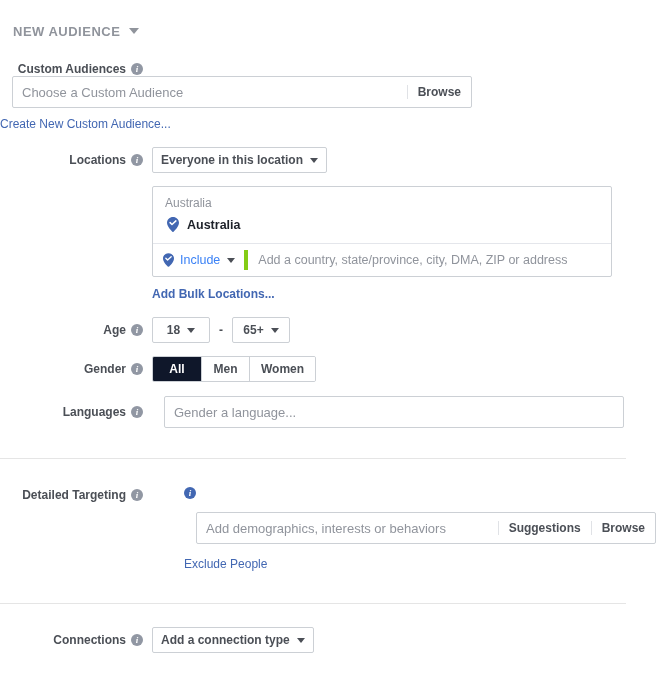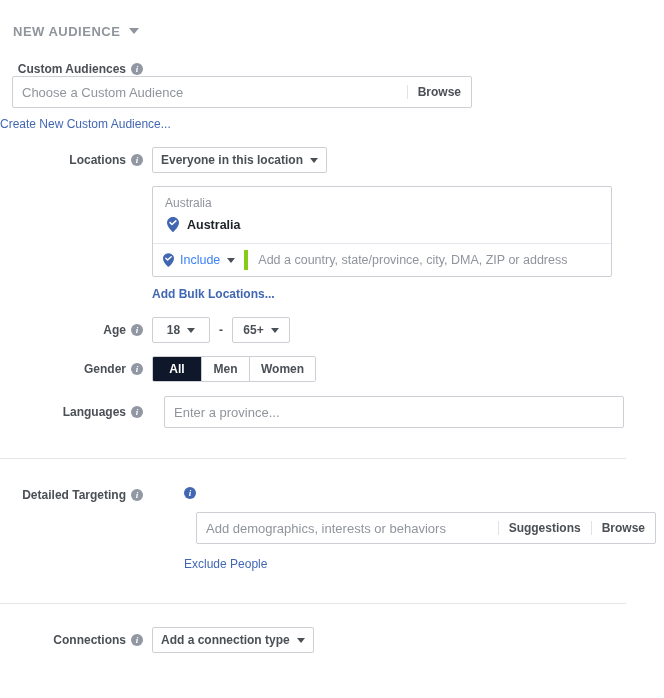--- a/index.html
+++ b/index.html
@@ -400,21 +400,21 @@
     </div>
   </div>
 
   <div class="form-row" style="margin-top:14px;">
     <div class="row-label" style="height:32px;">
       <span>Languages</span>
       <span class="info-icon">i</span>
     </div>
     <div class="row-field">
       <div class="input-box">
-        <span class="input-placeholder">Enter a province...</span>
+        <span class="input-placeholder">Gender a language...</span>
       </div>
     </div>
   </div>
 
   <div class="divider" style="margin-top:30px;"></div>
 
   <div class="form-row" style="margin-top:28px;gap:32px;">
     <div class="row-label" style="height:16px;">
       <span>Detailed Targeting</span>
       <span class="info-icon">i</span>

